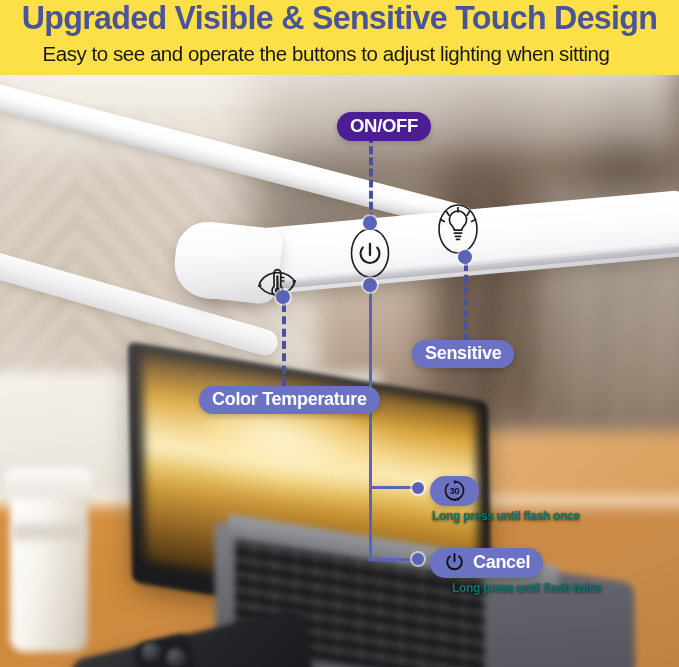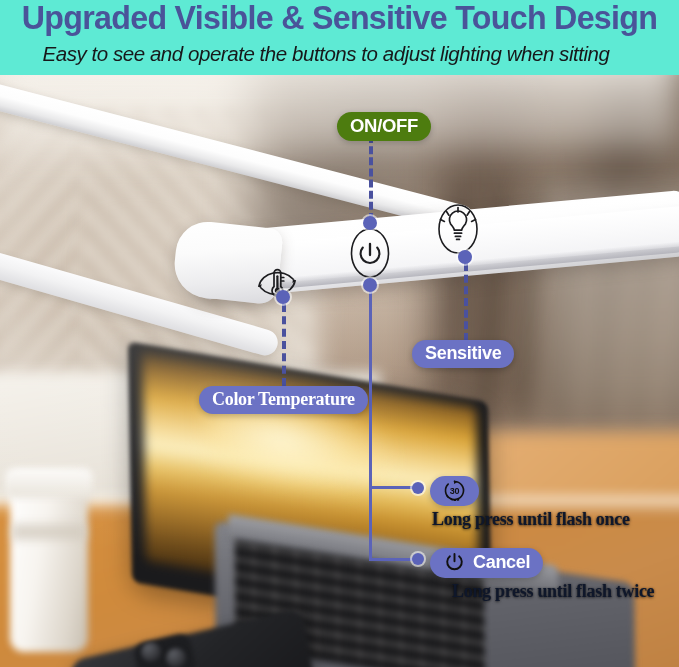--- a/index.html
+++ b/index.html
@@ -6,42 +6,41 @@
   html,body { width:679px; height:667px; overflow:hidden; }
   body {
     font-family:"Liberation Sans", sans-serif;
     background:#ffffff;
     position:relative;
   }
 
   
   #header {
     position:absolute; left:0; top:0; width:679px; height:75px;
-    background:#5eead4; z-index:40;
+    background:#fde047; z-index:40;
   }
   #title {
     position:absolute; left:0; top:-2px; width:679px;
     text-align:center;
     font-size:32.5px; font-weight:bold;
     letter-spacing:-0.7px;
     color:#4a5499;
     line-height:40px;
     white-space:nowrap;
     font-stretch:condensed;
     transform:scaleX(0.99);
   }
   #subtitle {
     position:absolute; left:0; top:40px; width:652px;
     text-align:center;
     font-size:20.5px; font-weight:400;
     letter-spacing:-0.45px;
     color:#17181a;
     line-height:28px;
     white-space:nowrap;
-    font-style:italic;
   }
 
   
   #scene {
     position:absolute; left:0; top:72px; width:679px; height:595px;
     overflow:hidden; background:#c9b49c;
   }
 
   
   .bg-base {
@@ -308,43 +307,42 @@
     position:absolute; width:3px; background:#5b63b8; z-index:20;
   }
   .hline-solid {
     position:absolute; height:3px; background:#5b63b8; z-index:20;
   }
 
   
   .badge {
     position:absolute; z-index:30;
     display:inline-flex; align-items:center; gap:7px;
-    background:#4d7c0f;
+    background:#4c1d95;
     color:#ffffff;
     border-radius:20px;
     padding:3px 13px 4px 13px;
     font-size:18px; font-weight:bold;
     letter-spacing:-0.3px;
     white-space:nowrap;
     box-shadow:0 2px 6px rgba(0,0,0,0.22);
   }
   .badge.lite { background:#6b72c4; }
   .badge svg { display:block; }
   .cap {
     position:absolute; z-index:30;
-    color:#0f172a;
-    font-size:18px; font-weight:bold;
+    color:#0f766e;
+    font-size:12px; font-weight:bold;
     letter-spacing:-0.3px;
     white-space:nowrap;
     text-shadow:0 1px 3px rgba(0,0,0,0.55), 0 0 2px rgba(0,0,0,0.35);
-    font-family:Liberation Serif, serif;
   }
 
   #badge-onoff  { left:337px; top:112px; font-size:18.5px; }
-  #badge-color  { left:199px; top:386px;font-family:Liberation Serif, serif; }
+  #badge-color  { left:199px; top:386px; }
   #badge-bright { left:412px; top:340px; }
   #badge-timer  { left:430px; top:476px; }
   #badge-cancel { left:430px; top:548px; }
   #cap-timer    { left:432px; top:509px; }
   #cap-cancel   { left:432px; top:581px;margin-left:20px; }
 </style>
 </head>
 <body>
 
 <div id="header">

